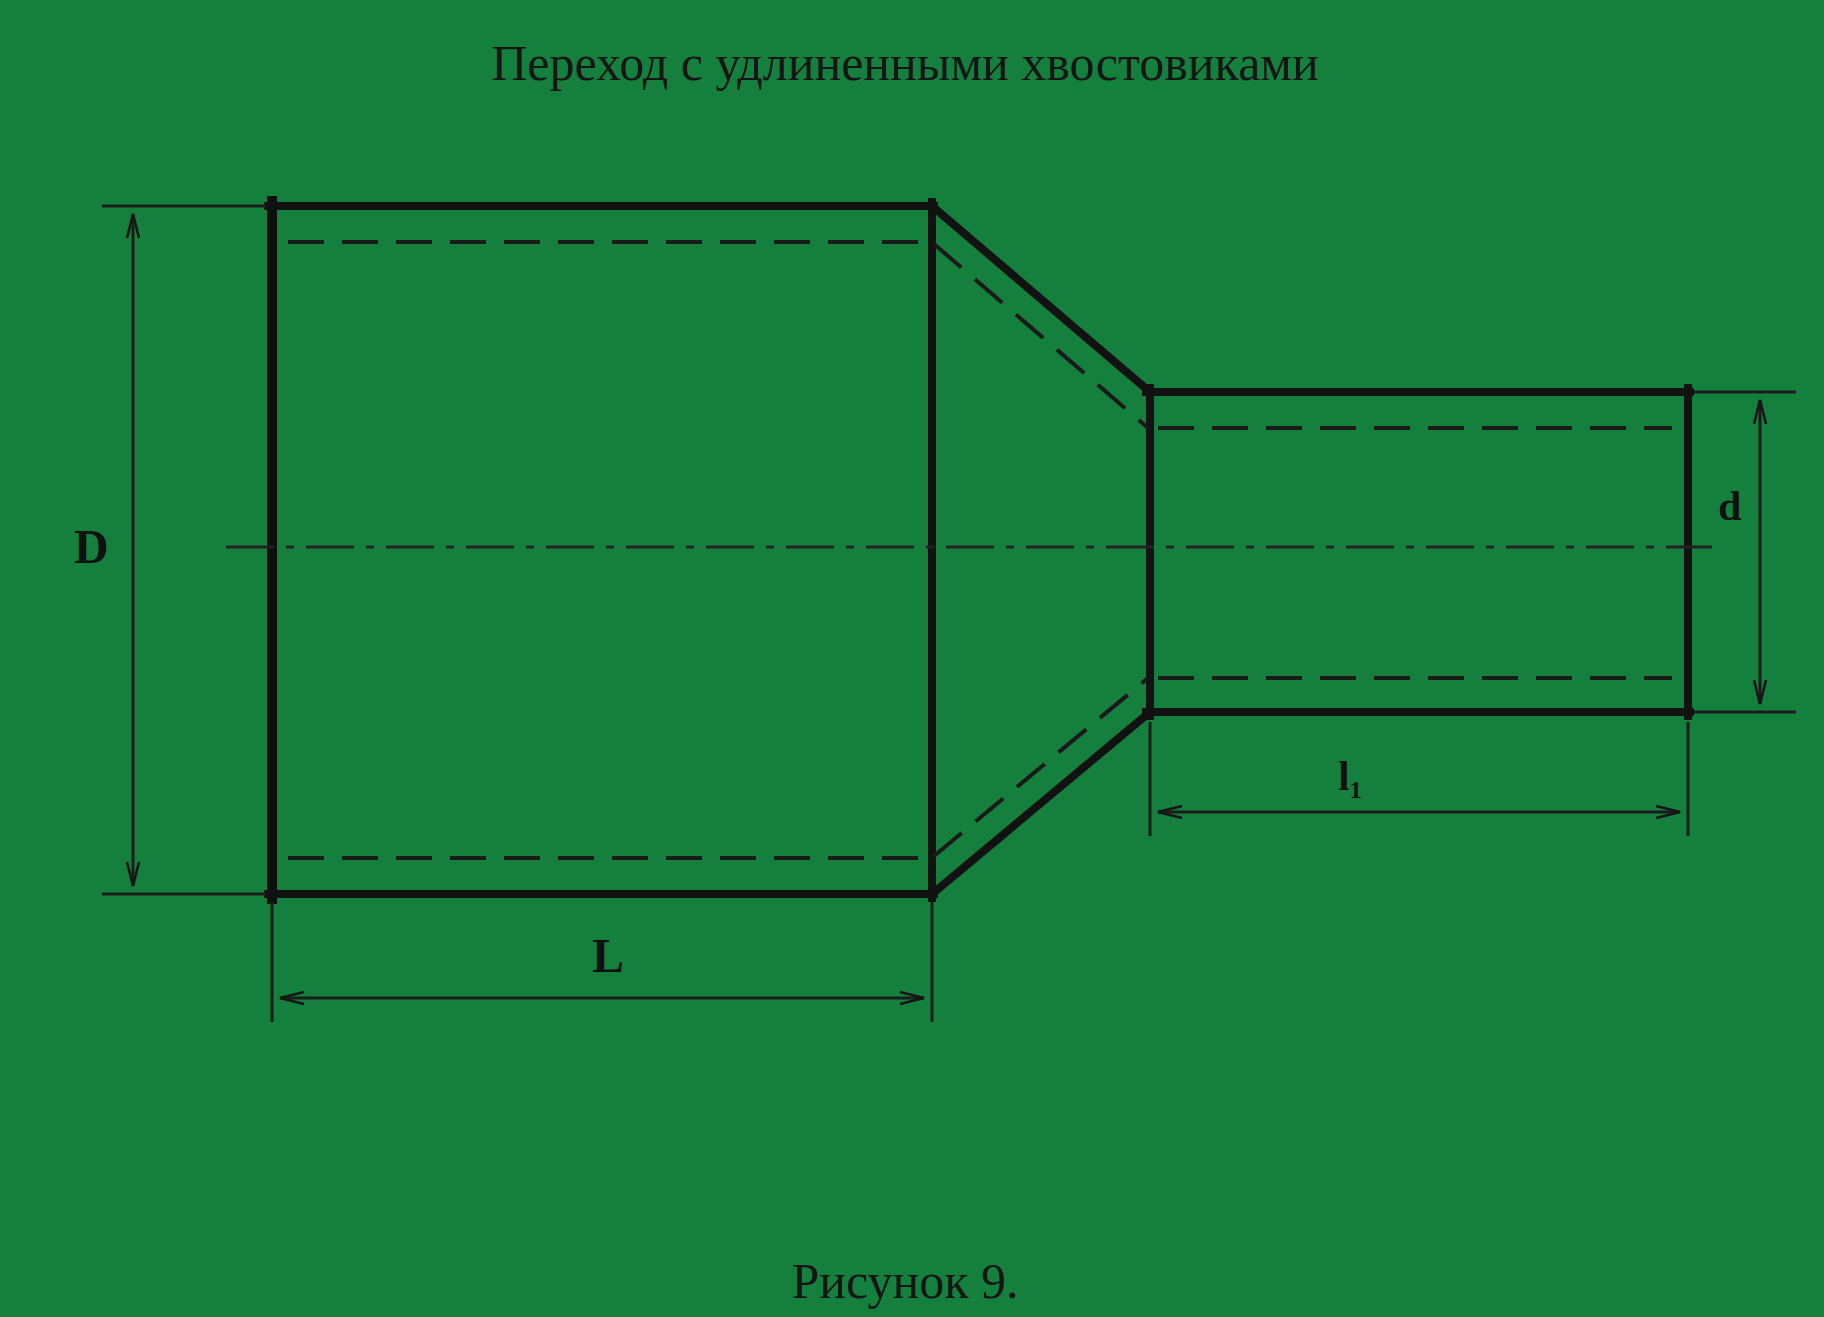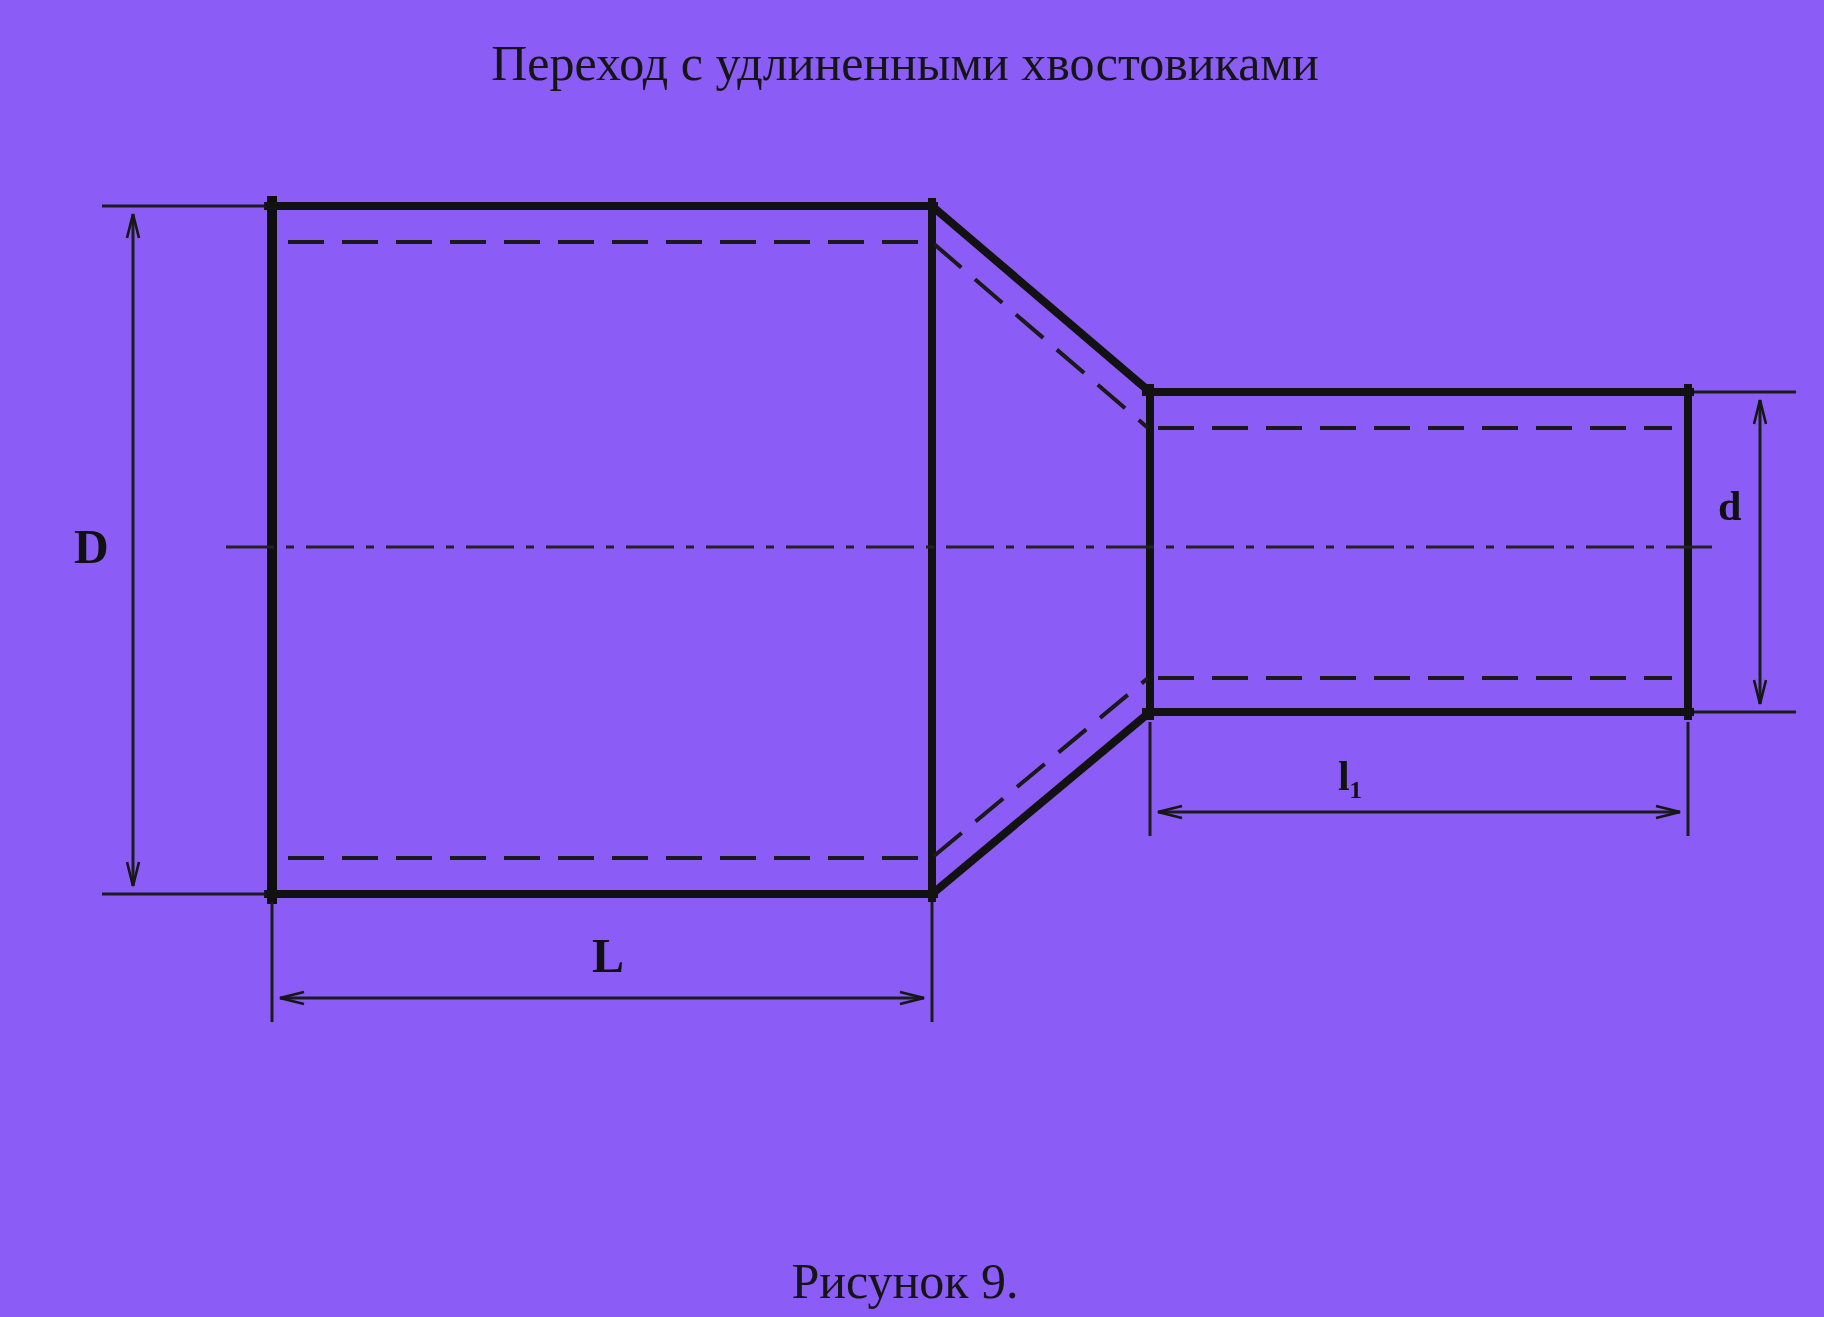--- a/index.html
+++ b/index.html
@@ -4,21 +4,21 @@
 <style>
   html, body {
     margin: 0;
     padding: 0;
     background: #e8e8e8;
   }
   .page {
     position: relative;
     width: 1824px;
     height: 1317px;
-    background: #8b5cf6;
+    background: #15803d;
     overflow: hidden;
     font-family: "Liberation Serif", "DejaVu Serif", serif;
   }
   svg { display: block; }
   .outline { stroke: #121212; stroke-width: 8; fill: none; stroke-linecap: square; }
   .outline-heavy { stroke: #0e0e0e; stroke-width: 10; fill: none; stroke-linecap: square; }
   .bore { stroke: #1a1a1a; stroke-width: 4; fill: none; stroke-dasharray: 36 18; }
   .centerline { stroke: #222; stroke-width: 3; fill: none; stroke-dasharray: 48 12 8 12; }
   .dim { stroke: #1c1c1c; stroke-width: 3; fill: none; }
   .ext { stroke: #1c1c1c; stroke-width: 3; fill: none; }

